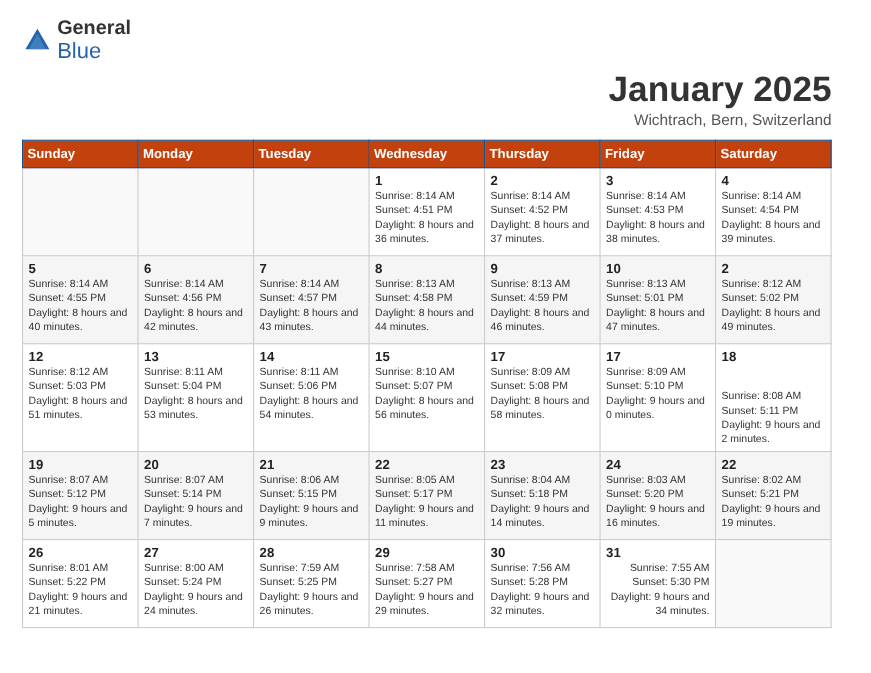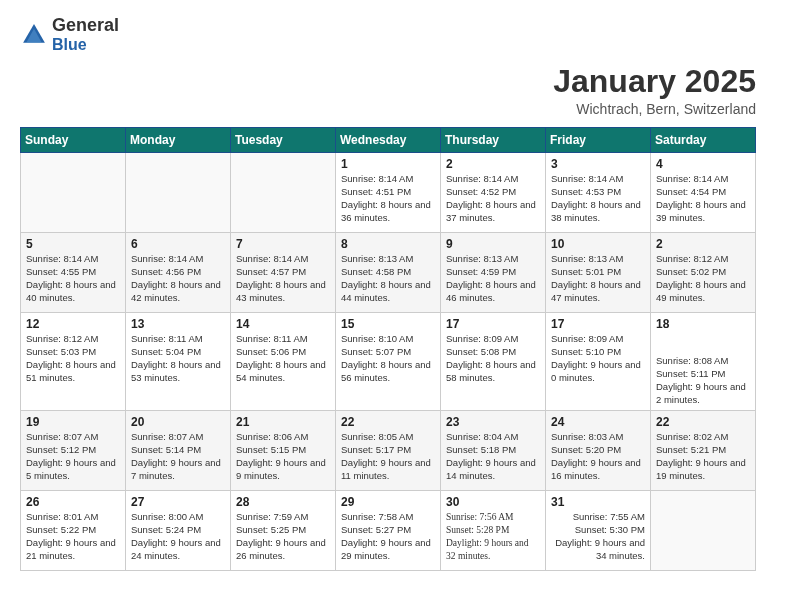--- a/index.html
+++ b/index.html
@@ -31,22 +31,22 @@
       display: flex;
       flex-direction: column;
       line-height: 1.1;
     }
     .logo-general {
       font-size: 18px;
       font-weight: bold;
       color: #333;
     }
     .logo-blue {
-      font-size: 16px;
-      font-weight: bold;
+      font-size: 20px;
+      font-weight: normal;
       color: #2563a8;
     }
     .logo-icon {
       width: 28px;
       height: 28px;
     }
     .title-block {
       text-align: right;
     }
     .calendar-title {
@@ -60,21 +60,21 @@
       font-size: 14px;
       color: #555;
       margin-top: 2px;
     }
     table {
       width: 100%;
       border-collapse: collapse;
       table-layout: fixed;
     }
     thead tr th {
-      background-color: #0f766e;
+      background-color: #c2410c;
       color: #fff;
       font-size: 12px;
       font-weight: bold;
       padding: 5px 4px;
       text-align: left;
       border: 1px solid #1a4e8a;
     }
     tbody tr td {
       border: 1px solid #ccc;
       vertical-align: top;
@@ -317,21 +317,21 @@
 Daylight: 9 hours and 26 minutes.</div>
           </td>
           <td>
             <div class="day-number">29</div>
             <div class="day-info" style="white-space: pre-line;">Sunrise: 7:58 AM
 Sunset: 5:27 PM
 Daylight: 9 hours and 29 minutes.</div>
           </td>
           <td>
             <div class="day-number">30</div>
-            <div class="day-info" style="white-space: pre-line; font-family: Liberation Serif, serif;">Sunrise: 7:56 AM
+            <div class="day-info" style="white-space: pre-line;">Sunrise: 7:56 AM
 Sunset: 5:28 PM
 Daylight: 9 hours and 32 minutes.</div>
           </td>
           <td>
             <div class="day-number">31</div>
             <div class="day-info" style="white-space: pre-line; text-align: right;">Sunrise: 7:55 AM
 Sunset: 5:30 PM
 Daylight: 9 hours and 34 minutes.</div>
           </td>
           <td class="empty-cell"></td>

